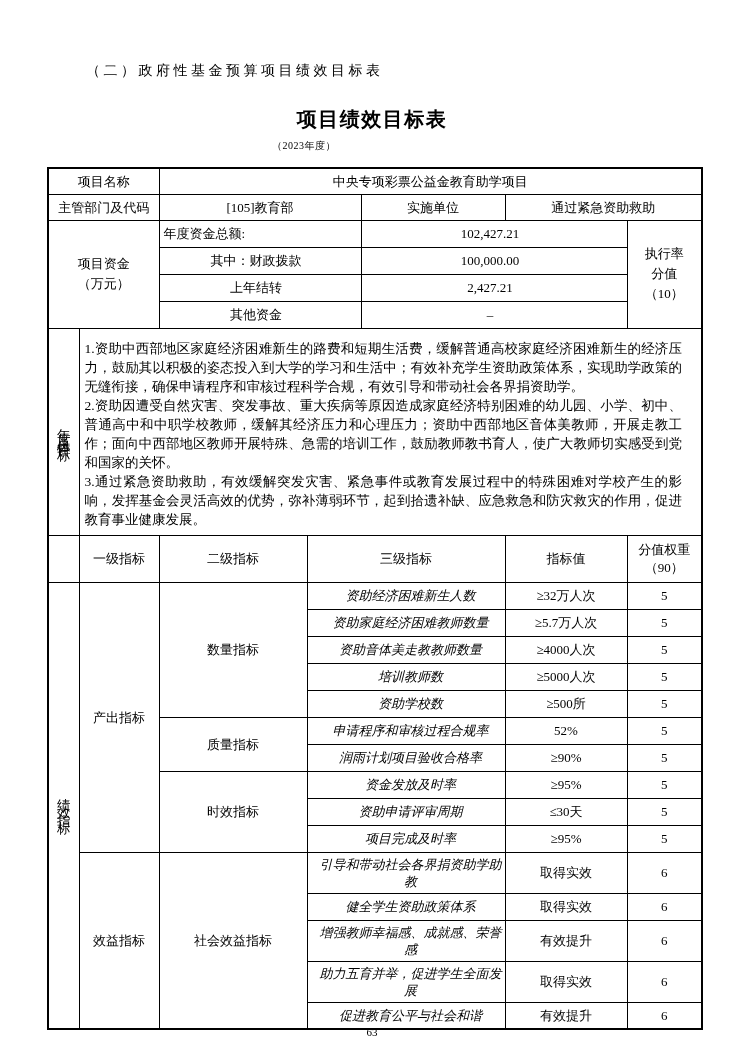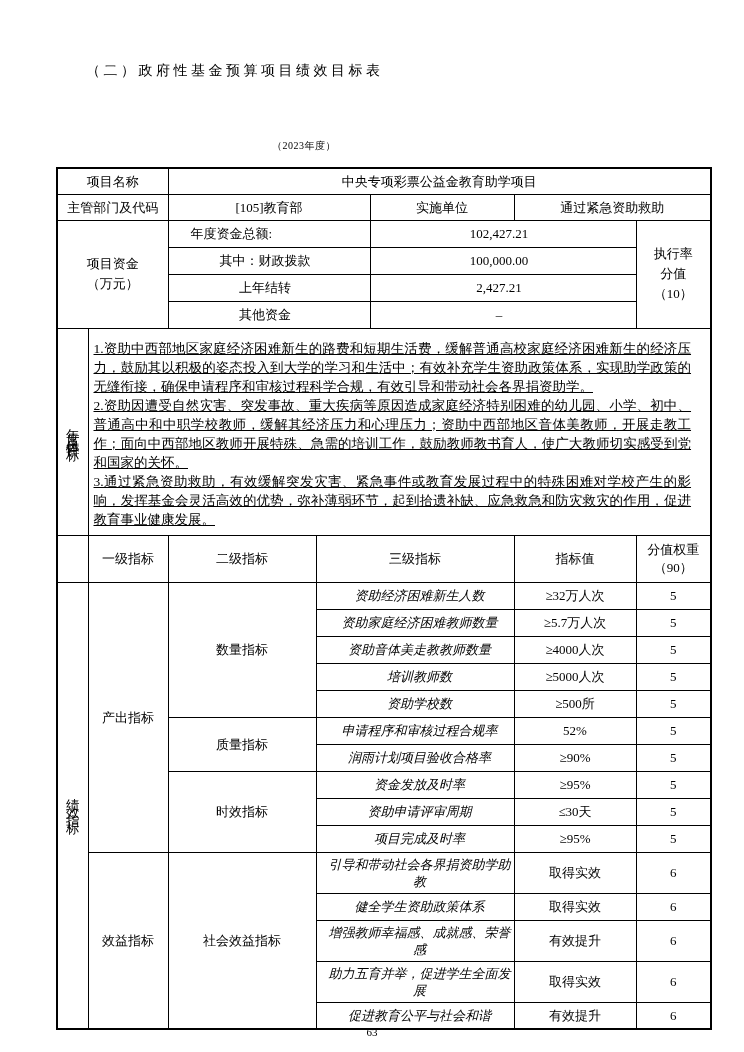--- a/index.html
+++ b/index.html
@@ -20,48 +20,49 @@
   }
   .subtitle{
     position:absolute;left:0;top:139px;width:608px;text-align:center;
     font-size:10px;letter-spacing:0.5px;
   }
   table.main{
     position:absolute;left:47px;top:167px;width:654px;
     border-collapse:collapse;table-layout:fixed;
     font-size:13px;line-height:17px;
   }
-  table.main{border:2px solid #000;margin-left:9px;}
+  table.main{border:2px solid #000;}
   td{border:1px solid #000;padding:0 2px;text-align:center;vertical-align:middle;overflow:hidden;}
   td.tleft{text-align:center;padding-left:12px;padding-right:3px;font-style:italic;}
   td.tright{padding-right:10px;}
-  td.fund-name-first{text-align:left;padding-left:22px;}
+  td.fund-name-first{text-align:left;padding-left:4px;}
   td.goal-cell{
     text-align:justify;vertical-align:top;
-    padding:10px 19px 6px 5px;font-size:13.5px;line-height:19px;text-decoration:underline;
+    padding:10px 19px 6px 5px;font-size:13.5px;line-height:19px;
   }
   td.goal-cell p{margin:0;}
   .vtext{
     writing-mode:vertical-rl;text-orientation:upright;
     display:inline-block;letter-spacing:4px;font-size:13.5px;
   }
   .vtext-wide{letter-spacing:8px;}
   .stack div{line-height:20px;}
   .weight-head div{line-height:18px;}
   .page-number{
     position:absolute;left:0;top:1026px;width:744px;text-align:center;
     font-size:11px;
   }
 </style>
 </head>
 <body>
 
 <div class="page">
 
   <div class="heading">（二）政府性基金预算项目绩效目标表</div>
+  <div class="title">项目绩效目标表</div>
   <div class="subtitle">（2023年度）</div>
 
   <table class="main">
     <colgroup>
       <col style="width:31px">
         <col style="width:80px">
         <col style="width:148px">
       <col style="width:54px">
         <col style="width:144px">
         <col style="width:122px">

